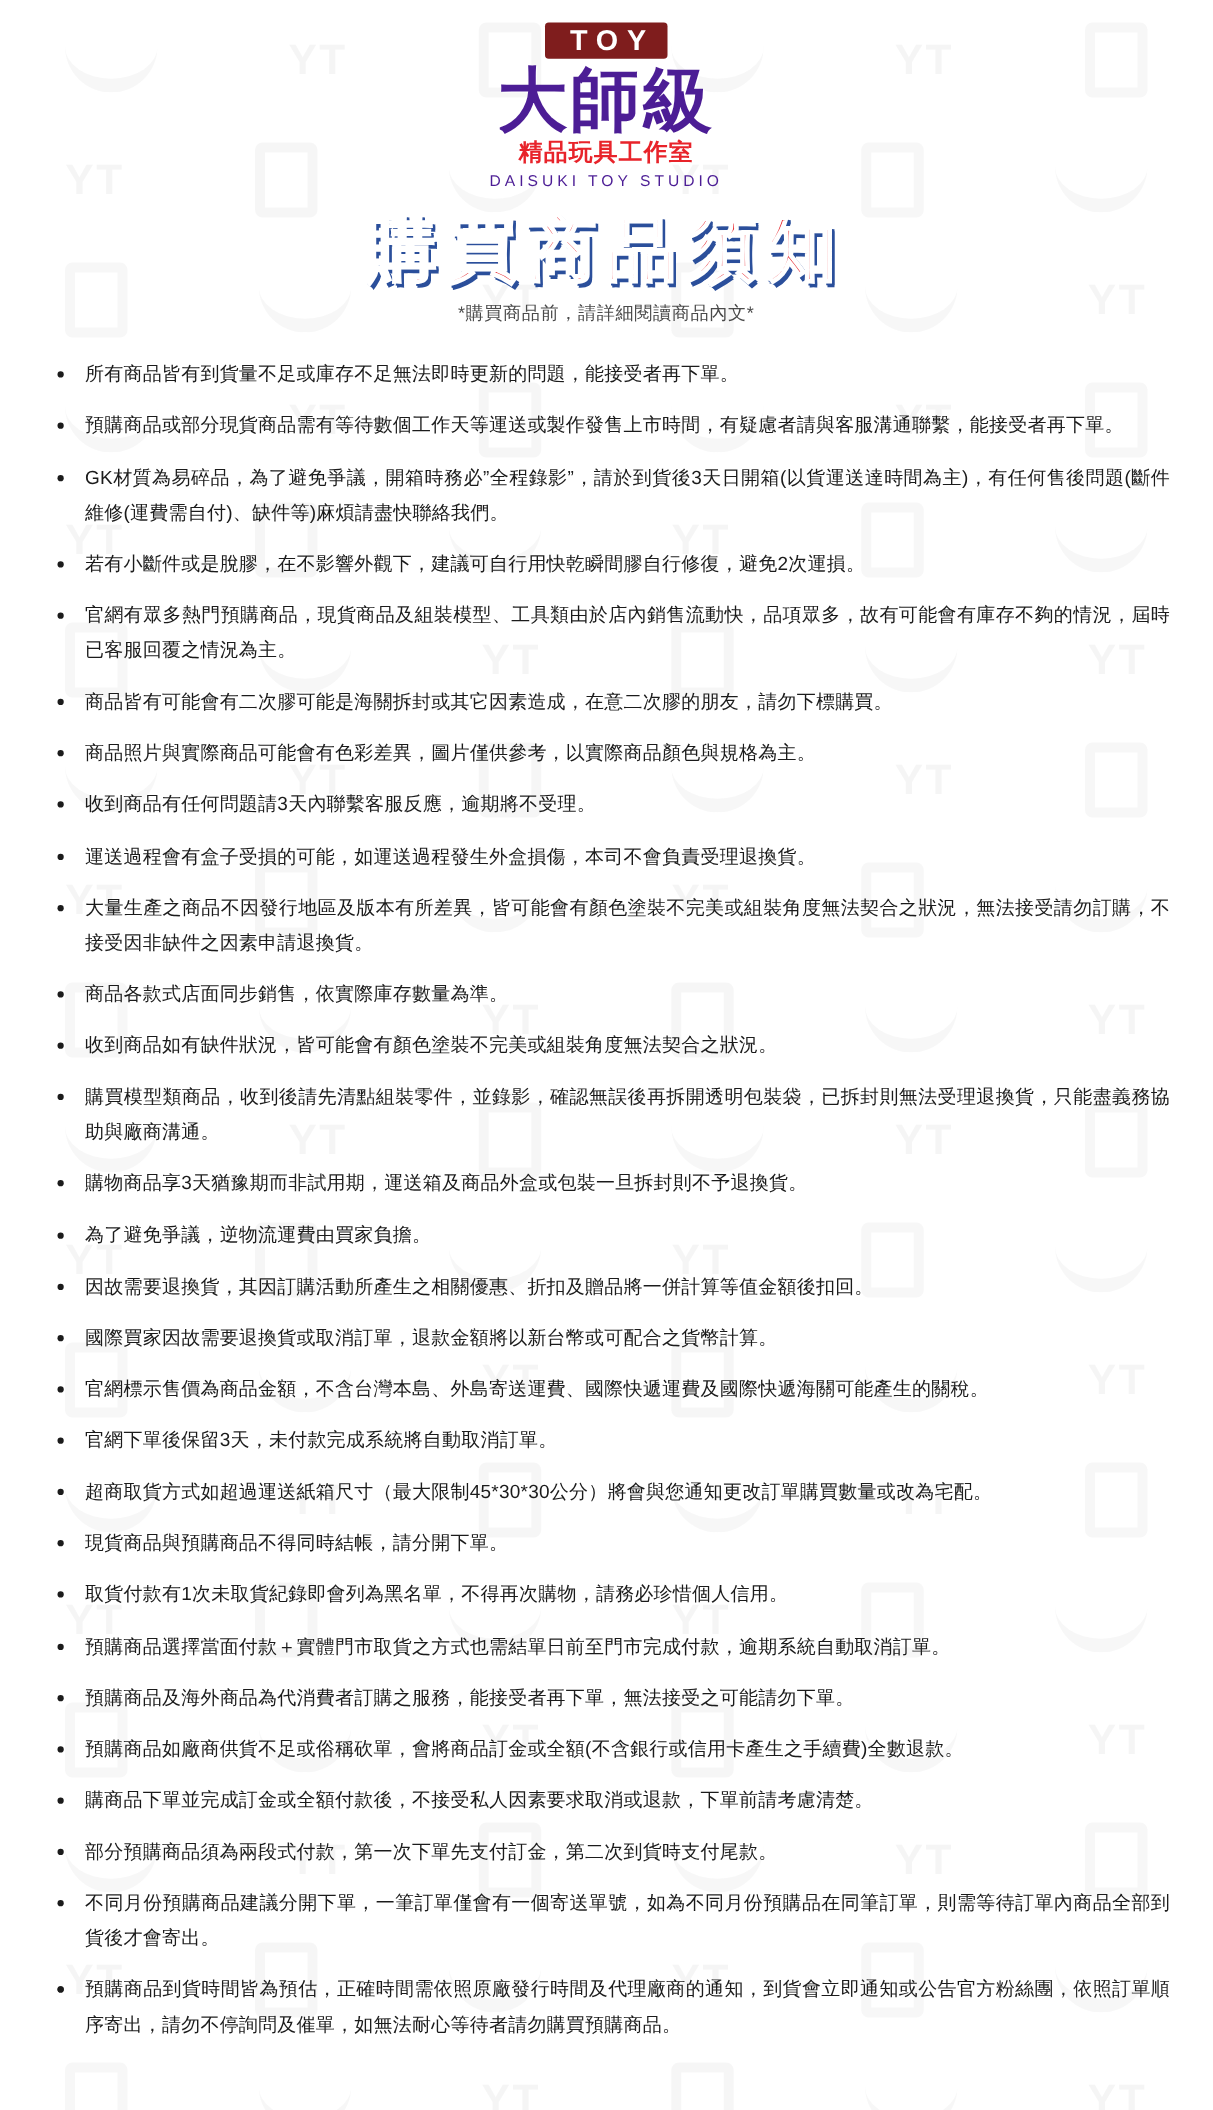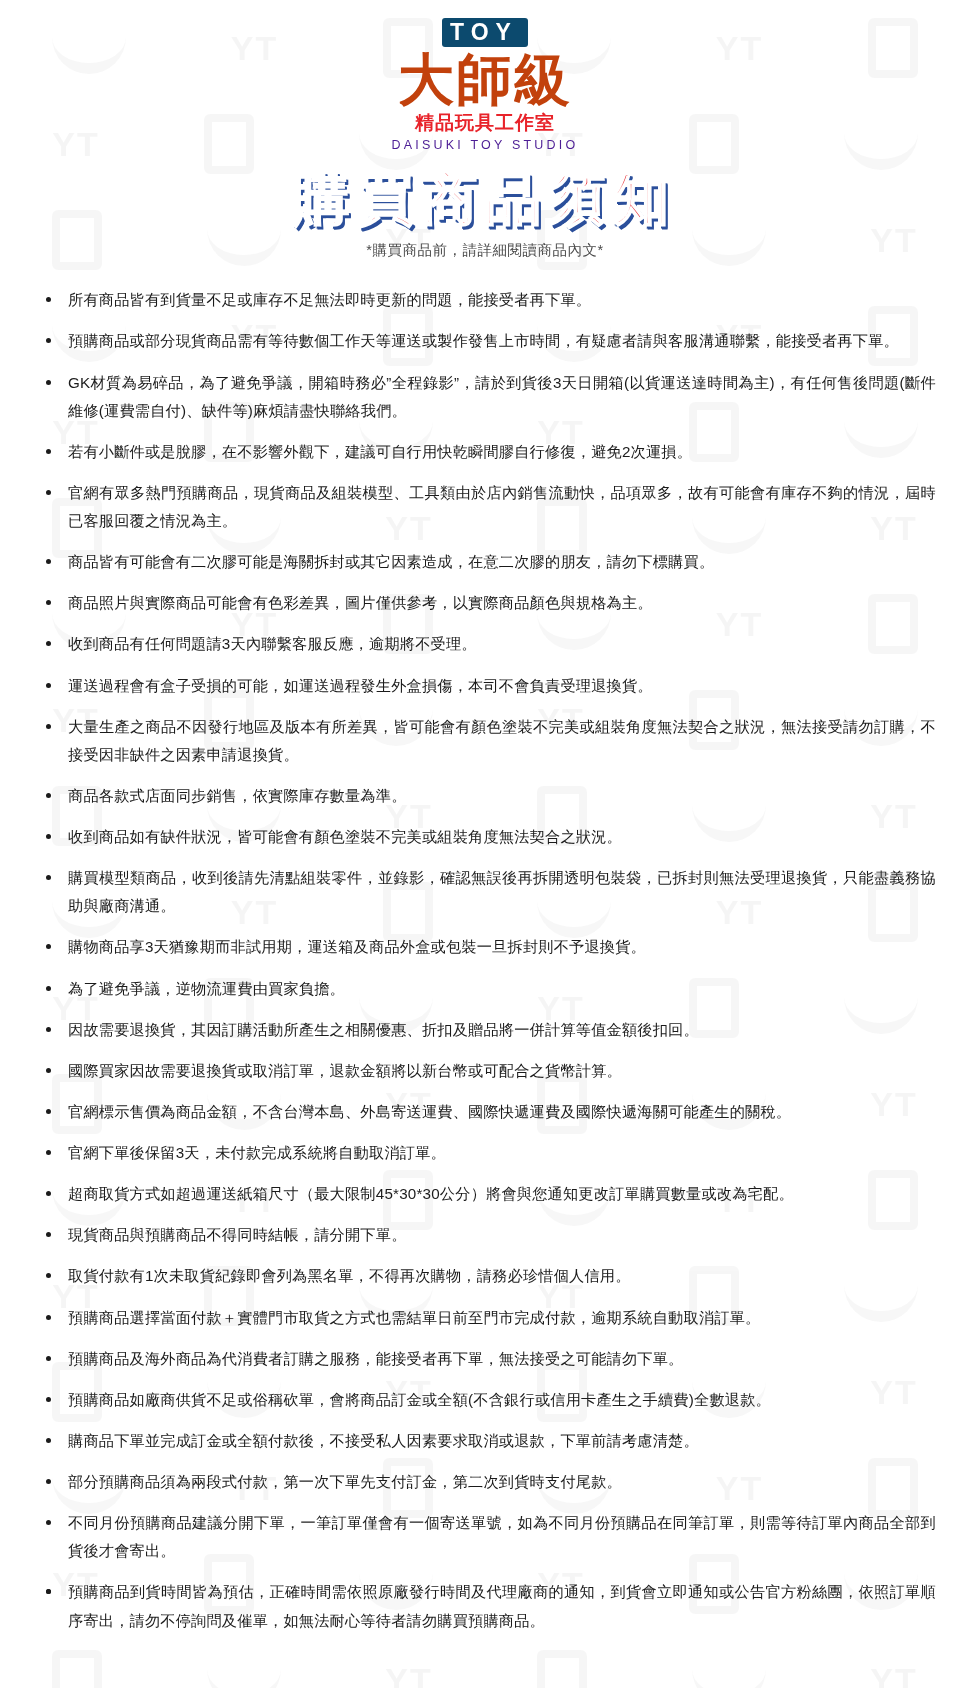--- a/index.html
+++ b/index.html
@@ -61,34 +61,34 @@
     padding: 0 0 40px 0;
   }
 
   
   .logo-wrap {
     text-align: center;
     padding-top: 18px;
   }
   .logo-toy {
     display: inline-block;
-    background: #0c4a6e;
+    background: #7f1d1d;
     color: #ffffff;
     font-weight: bold;
     font-size: 23px;
     letter-spacing: 7px;
-    padding: 2px 10px 3px 8px;
+    padding: 2px 10px 3px 20px;
     border-radius: 3px;
     line-height: 1.05;
   }
   .logo-main {
     margin-top: 4px;
     font-size: 56px;
     font-weight: bold;
-    color: #c2410c;
+    color: #4c1d95;
     letter-spacing: 2px;
     line-height: 1.05;
     text-shadow: 1px 1px 0 #ffffff;
   }
   .logo-sub {
     margin-top: 2px;
     font-size: 19px;
     font-weight: bold;
     letter-spacing: 1px;
     line-height: 1.2;

